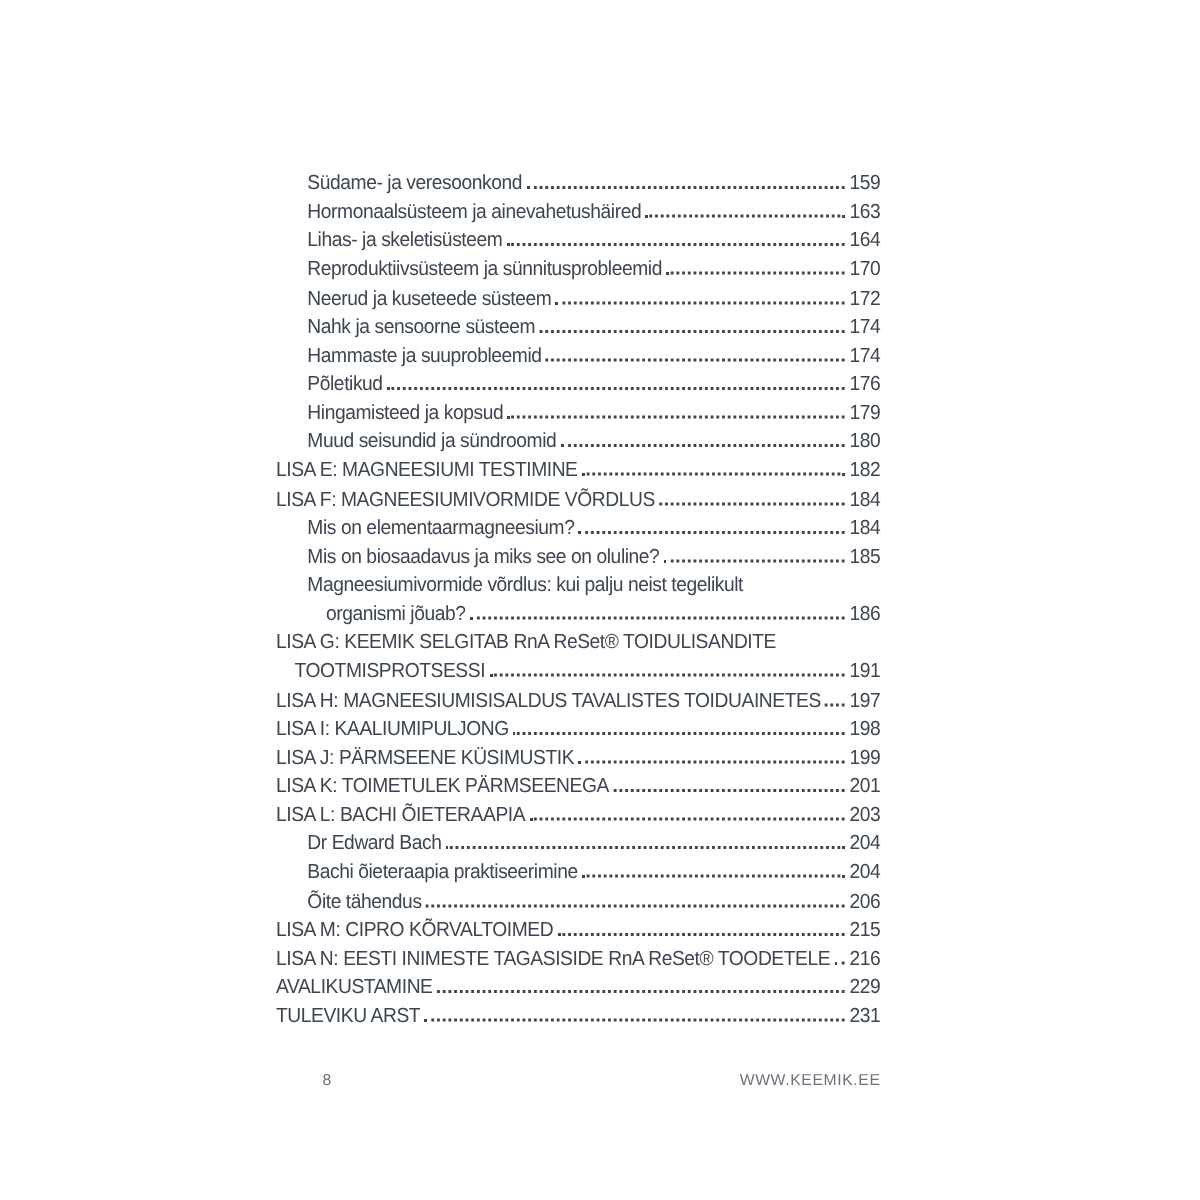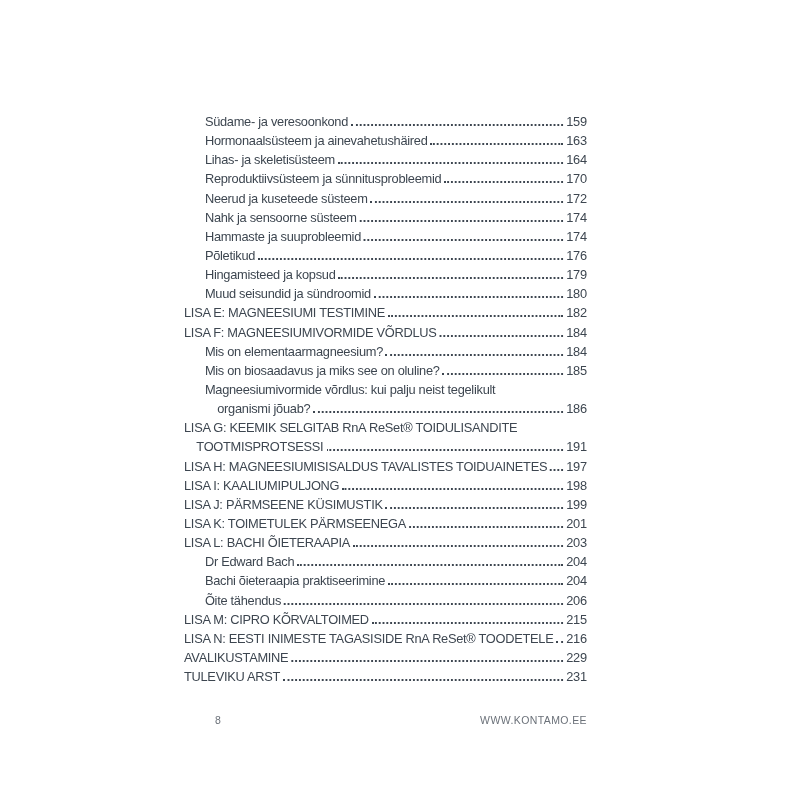--- a/index.html
+++ b/index.html
@@ -215,15 +215,15 @@
         <span class="toc-page">229</span>
       </div>
       <div class="toc-row l0">
         <span class="toc-label">TULEVIKU ARST</span>
         <span class="toc-dots"></span>
         <span class="toc-page">231</span>
       </div>
     </div>
   <div class="footer">
     <span class="pageno">8</span>
-    <span class="site">WWW.KONTAMO.EE</span>
+    <span class="site">WWW.KEEMIK.EE</span>
   </div>
 </div>
 
 </body></html>

